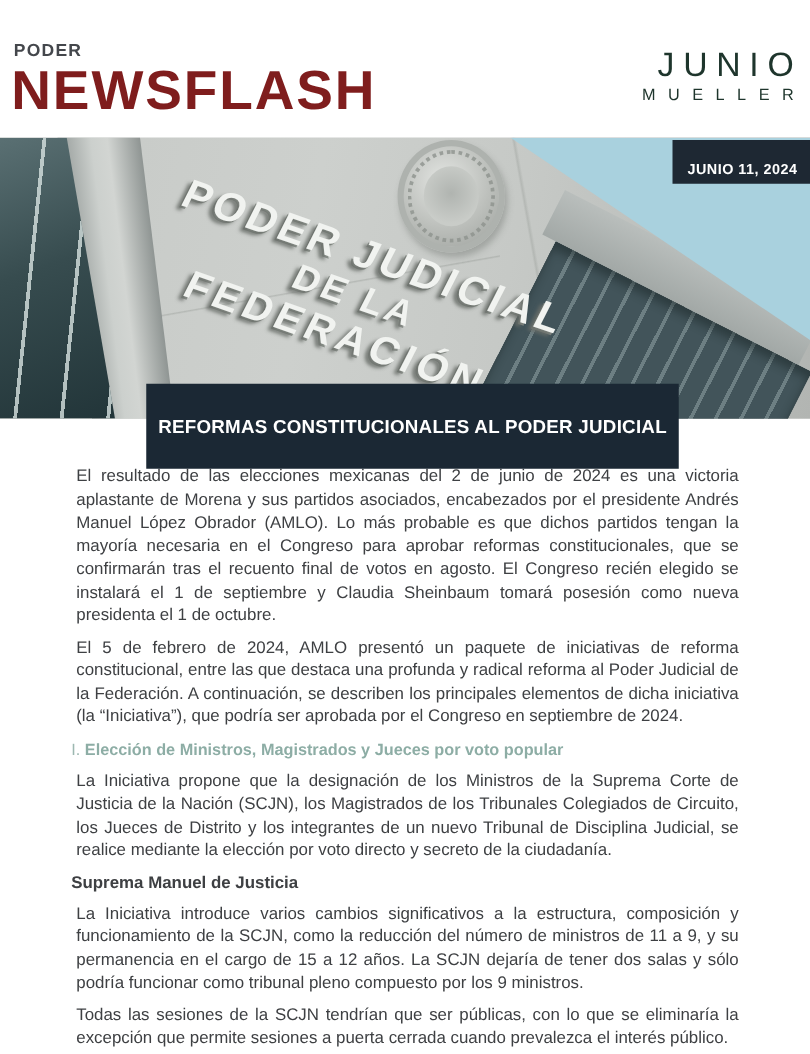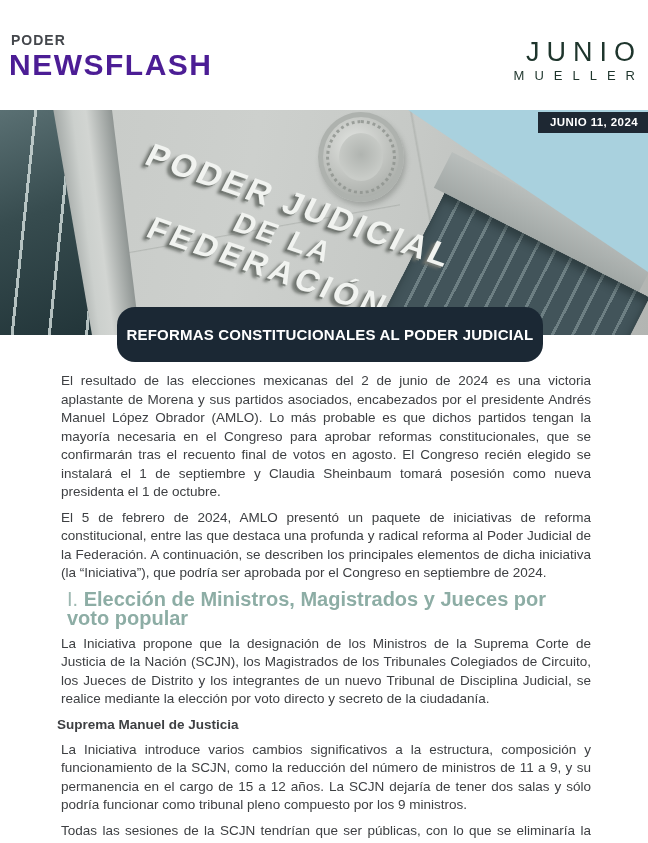--- a/index.html
+++ b/index.html
@@ -10,21 +10,21 @@
     -webkit-font-smoothing:antialiased;
   }
 
   
   .kicker {
     position:absolute; left:11px; top:32px;
     font-size:14px; font-weight:600; letter-spacing:1px; color:#44474c;
   }
   .wordmark {
     position:absolute; left:9px; top:48px;
-    font-size:30px; font-weight:800; letter-spacing:1.5px; color:#4c1d95;text-align:center;
+    font-size:44px; font-weight:800; letter-spacing:1.5px; color:#7f1d1d;text-align:center;
   }
   .logo { position:absolute; right:13px; top:38px; text-align:right; color:#1e352c; }
   .logo-top  { font-size:27px; font-weight:400; letter-spacing:7px; margin-right:-7px; line-height:1.1; }
   .logo-bottom { font-size:13px; font-weight:400; letter-spacing:10px; margin-right:-10px; margin-top:0; }
 
   
   .hero { position:absolute; left:0; top:110px; width:648px; height:225px; overflow:hidden;
           background:linear-gradient(100deg,#c6c9c6 0%,#cdd0cd 38%,#c6c9c6 62%,#b2b5b2 100%); }
   .panel-lines { position:absolute; inset:0;
      background:
@@ -56,32 +56,32 @@
      background:radial-gradient(circle at 50% 45%, #b0b4b0, #c9ccc8 70%); }
   .sign { position:absolute; left:152px; top:26px; width:330px; z-index:2;
      transform:rotate(19deg) skewX(-8deg); transform-origin:0 0;
      text-align:center; color:#f1f3f0; font-weight:700;
      text-shadow:-3px 4px 3px rgba(104,109,105,.85), -1px 2px 0 rgba(130,135,130,.9); }
   .sign-l1 { font-size:33px; letter-spacing:3px; line-height:1.12; }
   .sign-l2 { font-size:29px; letter-spacing:3px; line-height:1.12; }
   .sign-l3 { font-size:32px; letter-spacing:4px; line-height:1.12; }
   .date-badge { position:absolute; right:0; top:2px; z-index:10;
      background:#1e2833; color:#ffffff; font-size:11.5px; font-weight:700;
-     letter-spacing:.4px; padding:4px 10px 5px 12px; }
+     letter-spacing:.4px; padding:18px 10px 5px 12px; }
 
   
-  .banner { position:absolute; left:117px; top:307px; width:426px; height:55px; z-index:30;
-     background:#1b2834; display:flex; align-items:center; justify-content:center;border-radius:18px; }
+  .banner { position:absolute; left:117px; top:307px; width:426px; height:68px; z-index:30;
+     background:#1b2834; display:flex; align-items:center; justify-content:center; }
   .banner-title { color:#ffffff; font-size:15px; font-weight:700; letter-spacing:.2px; }
 
   
   .article { position:absolute; left:57px; top:372px; width:534px;
      color:#3e4043; font-size:13.5px; line-height:18.5px; }
   .article p { margin:0 0 7px 4px; text-align:justify; }
-  .section-heading { margin:4px 0 7px 10px; font-size:20px; line-height:19px; color:#8dada5; font-weight:700; }
+  .section-heading { margin:4px 0 7px 0; font-size:13px; line-height:19px; color:#8dada5; font-weight:700; }
   .section-heading .numeral { font-weight:400; color:#9db8b1; }
   .subheading { margin:4px 0 7px 0; font-size:13.5px; line-height:18px; color:#3e4043; font-weight:700; }
 </style>
 </head>
 <body>
 
 <div>
 
   <div class="kicker">PODER</div>
   <div class="wordmark">NEWSFLASH</div>

